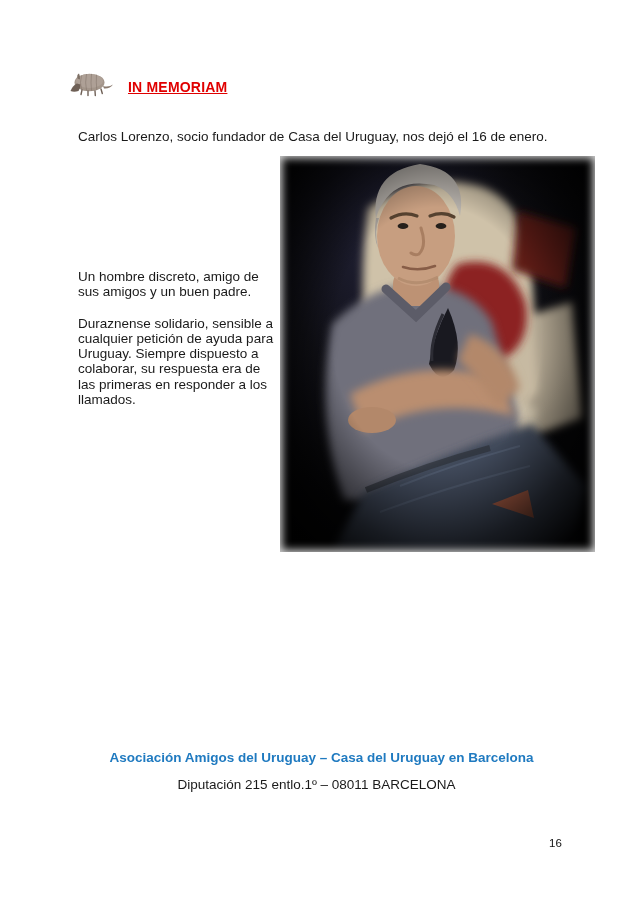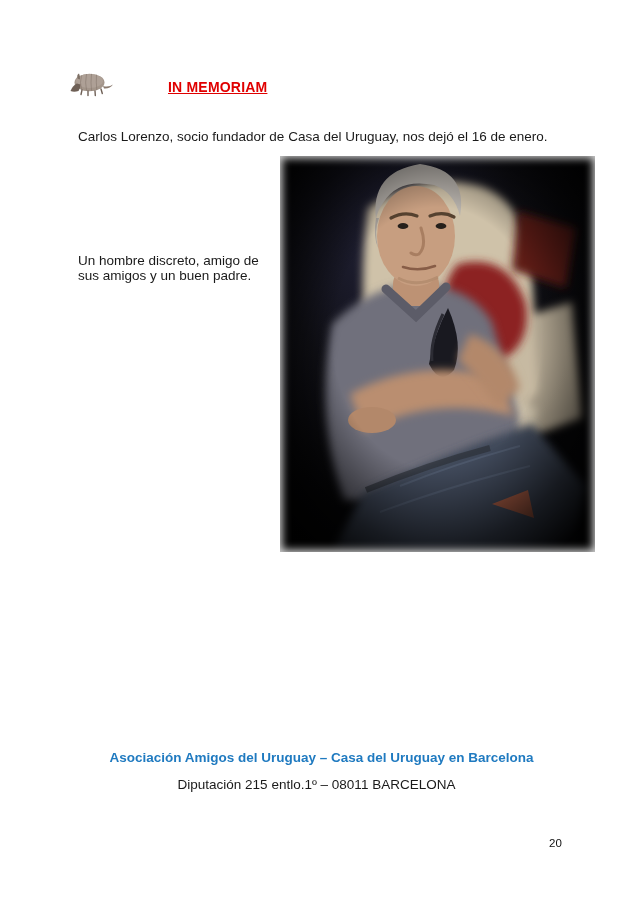--- a/index.html
+++ b/index.html
@@ -52,21 +52,21 @@
     box-shadow: inset 0 0 9px 2px rgba(255,255,255,0.85);
   }
   .left-col {
     position: absolute;
     left: 78px;
     top: 253px;
     width: 200px;
     font-size: 13.5px;
     line-height: 15.3px;
   }
-  .left-col p { margin: 0 0 12px 0; }
+  .left-col p { margin: 16px 0 12px 0; }
   .footer-line1 {
     position: absolute;
     left: 0;
     top: 750px;
     width: 643px;
     text-align: center;
     font-size: 13.5px;
     font-weight: bold;
   }
   .footer-line2 {
@@ -101,21 +101,21 @@
       <path d="M13.5,5.5 Q11.5,12.5 13.5,19.5 M18.5,4 Q16.8,12.5 18.5,20.5 M23.5,3.8 Q22.5,12.5 23.5,20.8 M28.5,4.5 Q28,12.5 28.8,20" stroke="#7d6f64" stroke-width="0.7" fill="none" opacity="0.7"></path>
 
       <path d="M9.5,8.5 Q8.5,4.5 11,3.5 Q12.3,6 12,9.5 Z" fill="#7d6f64"></path>
 
       <path d="M9,13.5 Q4.5,15.5 2.5,21 Q6,22.5 10.5,21 Q12.5,17.5 12.5,14.5 Z" fill="#6e5f55"></path>
 
       <path d="M14,20 L13,24.5 M20,21 L20,25.5 M27,21 L27.3,25.5 M33,19 L34.3,23.5" stroke="#6e5f55" stroke-width="1.4" stroke-linecap="round"></path>
     </svg>
   </div>
 
-  <div class="memoriam-title" style="color: rgb(224, 0, 0); margin-left: 40px;">IN MEMORIAM</div>
+  <div class="memoriam-title" style="color: rgb(224, 0, 0);">IN MEMORIAM</div>
 
   <div class="intro">Carlos Lorenzo, socio fundador de Casa del Uruguay, nos dejó el 16 de enero.</div>
 
   <div class="photo-frame">
     <svg viewBox="0 0 315 396" width="315" height="396" xmlns="http://www.w3.org/2000/svg">
       <defs>
         <radialGradient id="bgtint" cx="38%" cy="22%" r="70%">
           <stop offset="0%" stop-color="#23233a"></stop>
           <stop offset="55%" stop-color="#101016"></stop>
           <stop offset="100%" stop-color="#060608"></stop>
@@ -179,20 +179,21 @@
 
       <path d="M212,348 L248,334 L254,362 Z" fill="#b65f42" opacity="0.9"></path>
 
       <rect width="315" height="396" fill="url(#vig)"></rect>
     </svg>
     <div class="photo-feather"></div>
   </div>
 
   <div class="left-col">
     <p>Un hombre discreto, amigo de sus amigos y un buen padre.</p>
+    <p>Duraznense solidario, sensible a cualquier petición de ayuda para Uruguay. Siempre dispuesto a colaborar, su respuesta era de las primeras en responder a los llamados.</p>
   </div>
 
   <div class="footer-line1" style="color: rgb(31, 122, 192);">Asociación Amigos del Uruguay – Casa del Uruguay en Barcelona</div>
   <div class="footer-line2">Diputación 215 entlo.1º – 08011 BARCELONA</div>
 
-  <div class="page-number">20</div>
+  <div class="page-number">16</div>
 
 </div>
 
 </body></html>

